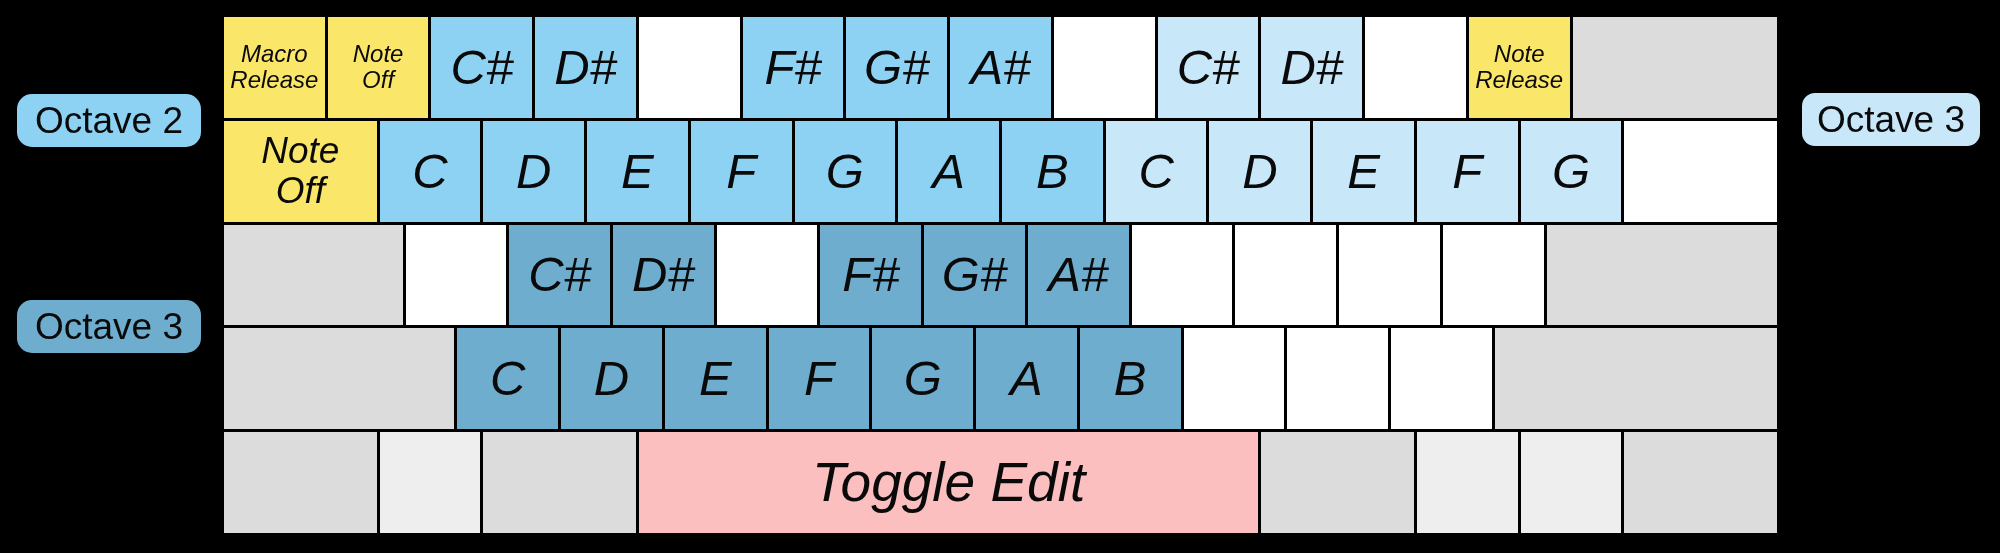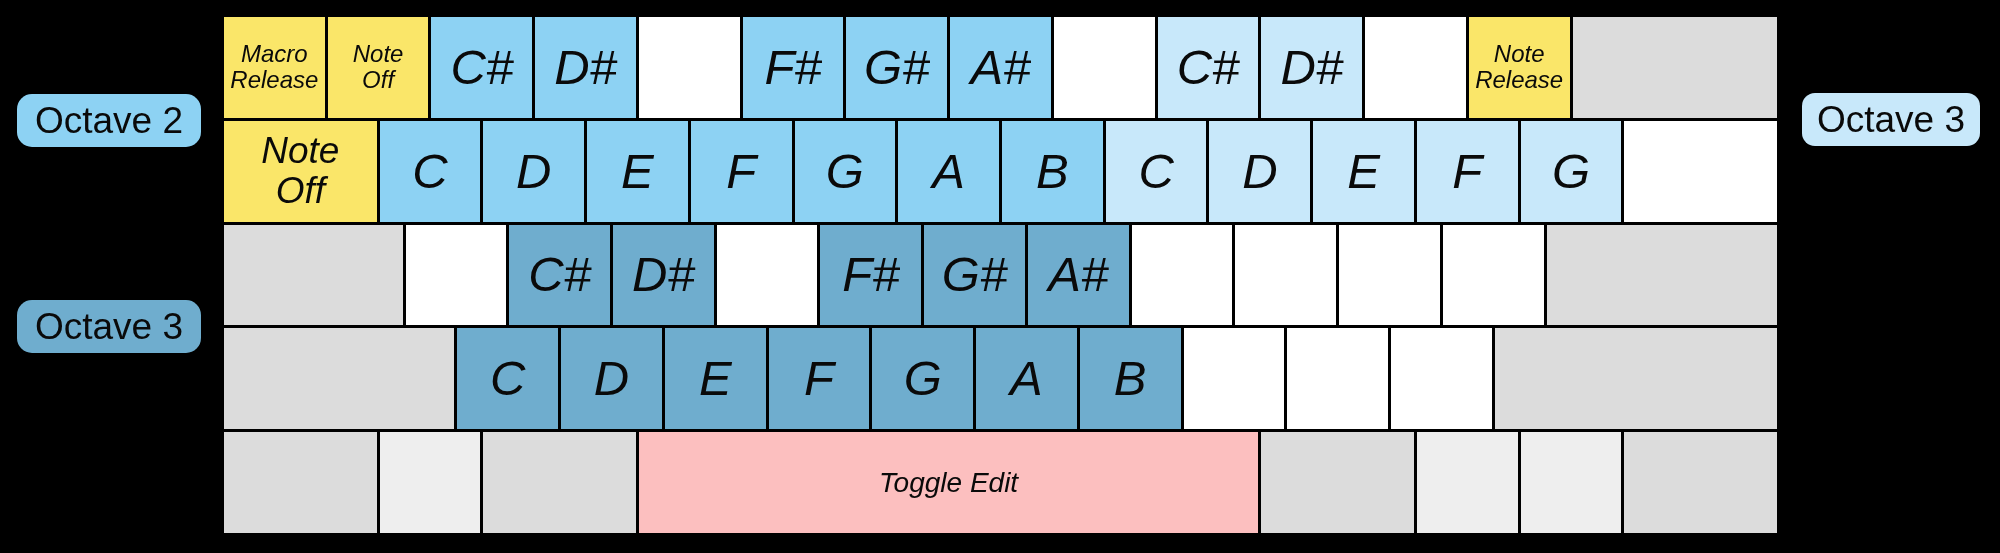--- a/index.html
+++ b/index.html
@@ -22,21 +22,21 @@
     font-style: italic;
   }
   .cell {
     display: flex; align-items: center; justify-content: center;
     text-align: center; color: #0a0a0a;
     white-space: pre-line; overflow: hidden;
   }
   .s-xs { font-size: 24px; line-height: 1.12; }
   .s-md { font-size: 37px; line-height: 1.08; }
   .s-lg { font-size: 49px; line-height: 1; }
-  .s-xl { font-size: 28px; line-height: 1; }
+  .s-xl { font-size: 55px; line-height: 1; }
 
   
   .pill {
     position: absolute;
     display: flex; align-items: center; justify-content: center;
     border-radius: 15px;
     font-size: 37px; color: #0a0a0a;
   }
   .pill-oct2 { left: 17px;   top: 94px;  width: 184px; height: 53px; background: var(--octave2_blue); }
   .pill-oct1 { left: 17px;   top: 300px; width: 184px; height: 53px; background: var(--octave1_blue); }

